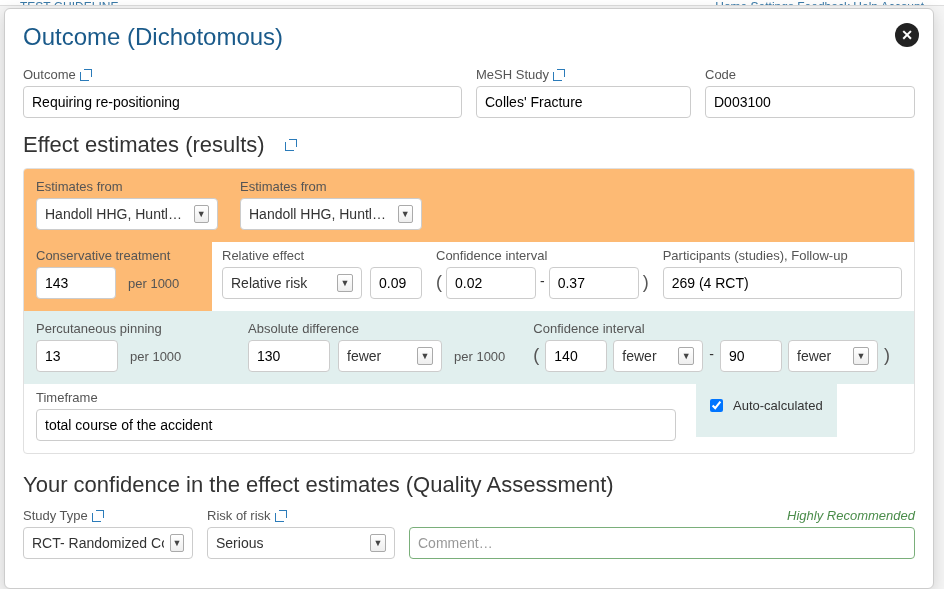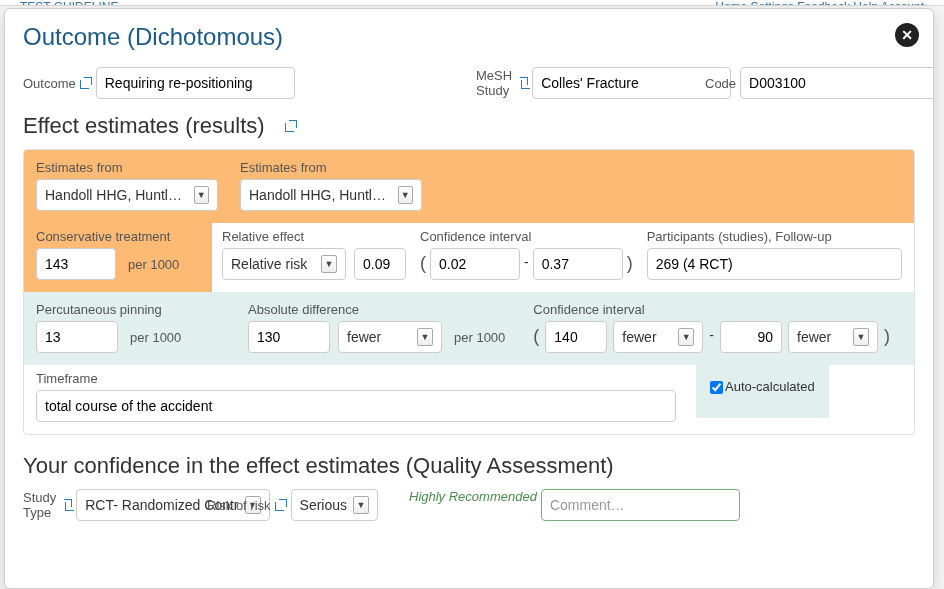--- a/index.html
+++ b/index.html
@@ -66,21 +66,21 @@
     margin: 14px 0 10px;
     display: flex;
     align-items: center;
     gap: 20px;
   }
   .row {
     display: flex;
     gap: 14px;
     margin-bottom: 14px;
   }
-  .field { display: flex; flex-direction: row; gap: 4px; }
+  .field { display: flex; flex-direction: column; gap: 4px; }
   .field label {
     font-size: 13px;
     color: #555;
     display: flex;
     align-items: center;
     gap: 4px;
   }
   input[type=text], .select-box {
     border: 1px solid #ccc;
     border-radius: 4px;
@@ -141,22 +141,22 @@
   }
   .bg-grey { background:#fdba74; }
   .bg-teal { background:#e1efee; }
   .small-label { font-size:13px; color:#555; margin-bottom:4px; display:block;}
   .per1000 { color:#555; font-size:13px; align-self:center; margin-left:4px;}
   .paren { font-size:18px; color:#555; align-self:center; padding-bottom:2px;}
   .dash { align-self:center; padding-bottom:4px; }
 
   .auto-calc {
     display:flex;
-    align-items:flex-end;
-    gap:2px;
+    align-items:center;
+    gap:10px;
     font-size:13px;
     color:#333;
   }
   .recommended {
     font-style: italic;
     color:#4a8c4a;
     font-size:13px;
     text-align:right;
     flex:1;
   }
@@ -229,21 +229,21 @@
         <div class="bg-grey" style="width:188px; margin:-6px -12px -12px; padding:6px 12px 12px;">
           <span class="small-label">Conservative treatment</span>
           <div style="display:flex; align-items:center; gap:8px;">
             <input type="text" style="width: 80px;" value="143">
             <span class="per1000">per 1000</span>
           </div>
         </div>
         <div style="margin-left:8px">
           <span class="small-label">Relative effect</span>
           <div style="display:flex; gap:8px;">
-            <div class="select-box" style="width:124px">
+            <div class="select-box" style="width:140px">
               <span>Relative risk</span>
               <span class="caret">▼</span>
             </div>
             <input type="text" style="width: 52px;" value="0.09">
           </div>
         </div>
         <div>
           <span class="small-label">Confidence interval</span>
           <div style="display:flex; gap:4px; align-items:center;">
             <span class="paren">(</span>
@@ -281,21 +281,21 @@
         <div style="margin-left:14px">
           <span class="small-label">Confidence interval</span>
           <div style="display:flex; gap:6px; align-items:center;">
             <span class="paren">(</span>
             <input type="text" style="width: 62px;" value="140">
             <div class="select-box" style="width:90px">
               <span>fewer</span>
               <span class="caret">▼</span>
             </div>
             <span class="dash">-</span>
-            <input type="text" style="width: 62px; text-align: right;" value="90">
+            <input type="text" style="width: 62px;" value="90">
             <div class="select-box" style="width:90px">
               <span>fewer</span>
               <span class="caret">▼</span>
             </div>
             <span class="paren">)</span>
           </div>
         </div>
       </div>
 
       <div class="effects-row" style="align-items:flex-start; gap:20px; padding-top:6px;">

